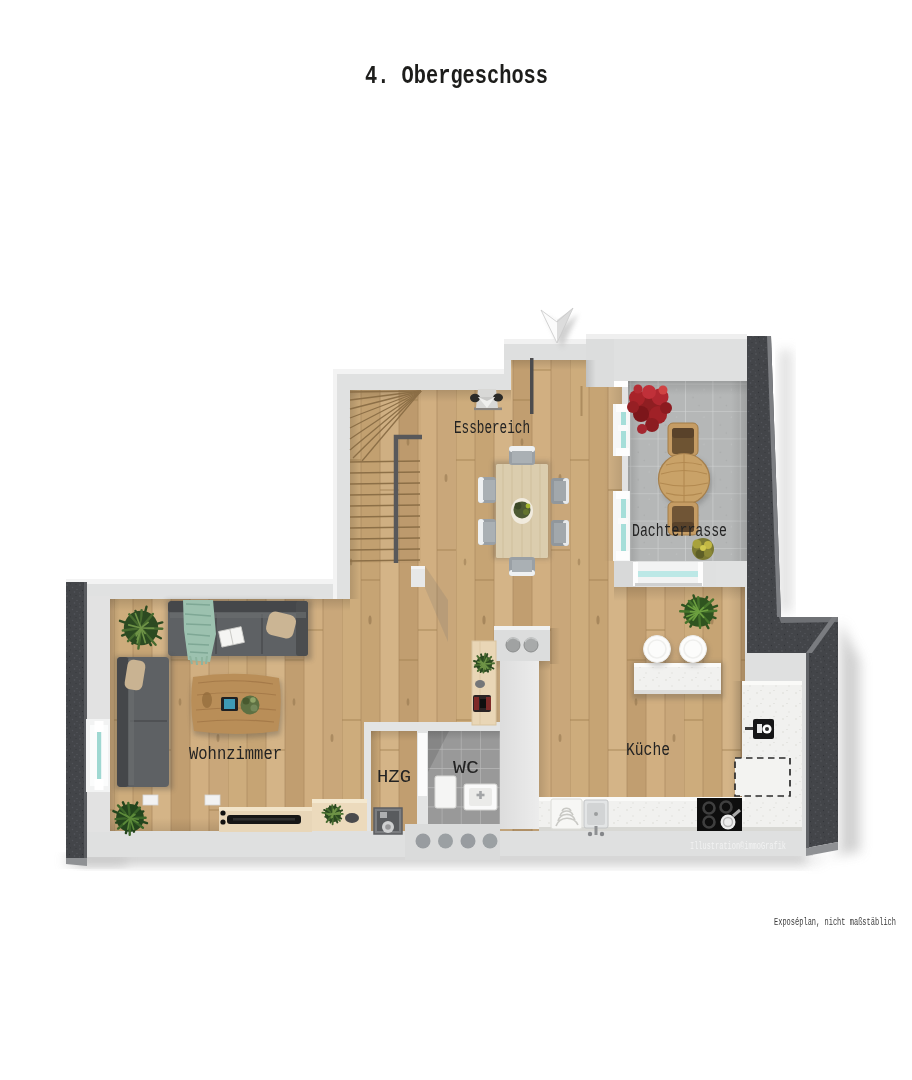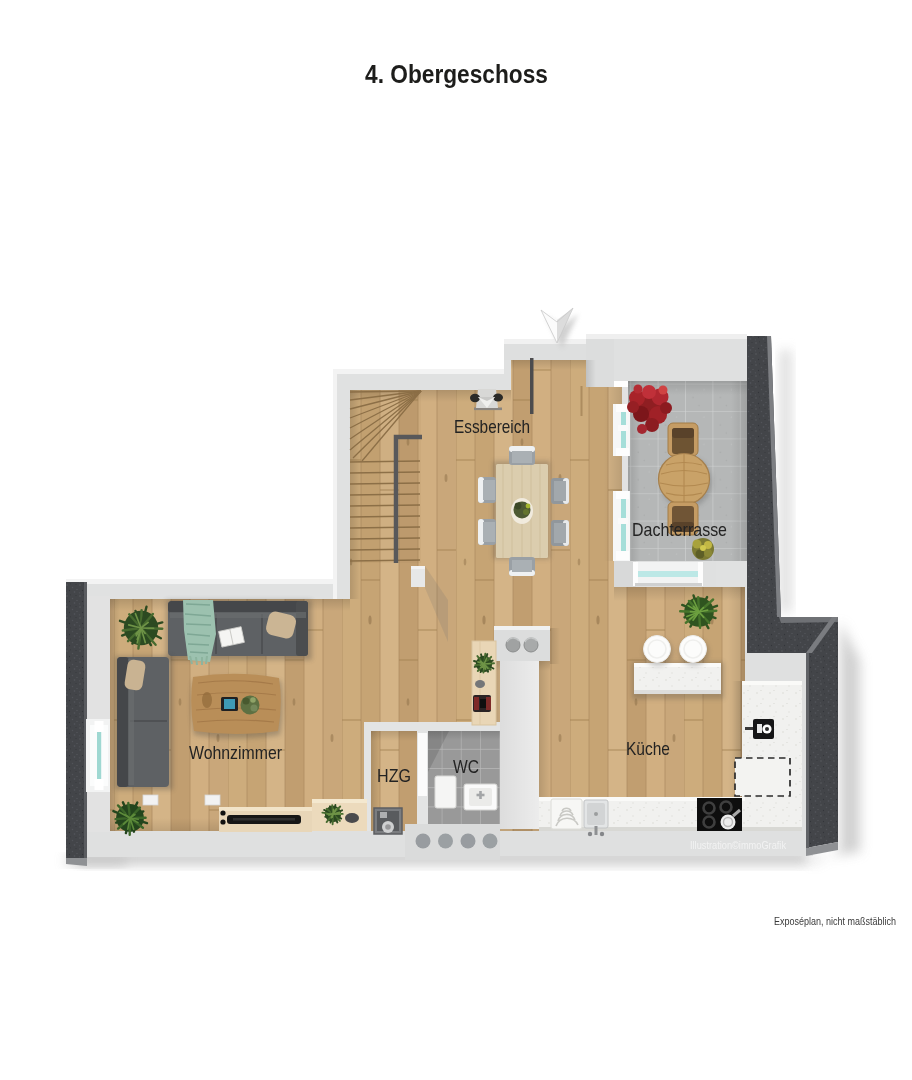--- a/index.html
+++ b/index.html
@@ -1,16 +1,16 @@
 <!DOCTYPE html>
 <html><head>
 <meta charset="utf-8">
 <style>
   html,body{margin:0;padding:0;background:#ffffff;}
-  .page{width:904px;height:1080px;position:relative;font-family:Liberation Sans, sans-serif;}
+  .page{width:904px;height:1080px;position:relative;font-family:Liberation Mono, monospace;}
   svg{display:block;}
 </style>
 </head>
 <body>
 <div class="page">
 <svg width="912" height="1080" viewBox="0 0 912 1080" xmlns="http://www.w3.org/2000/svg">
 <defs>
   <pattern id="wood" width="114" height="260" patternUnits="userSpaceOnUse">
     <rect width="114" height="260" fill="#cdac7c"></rect>
     <rect x="19" width="19" height="260" fill="#c6a474"></rect>

